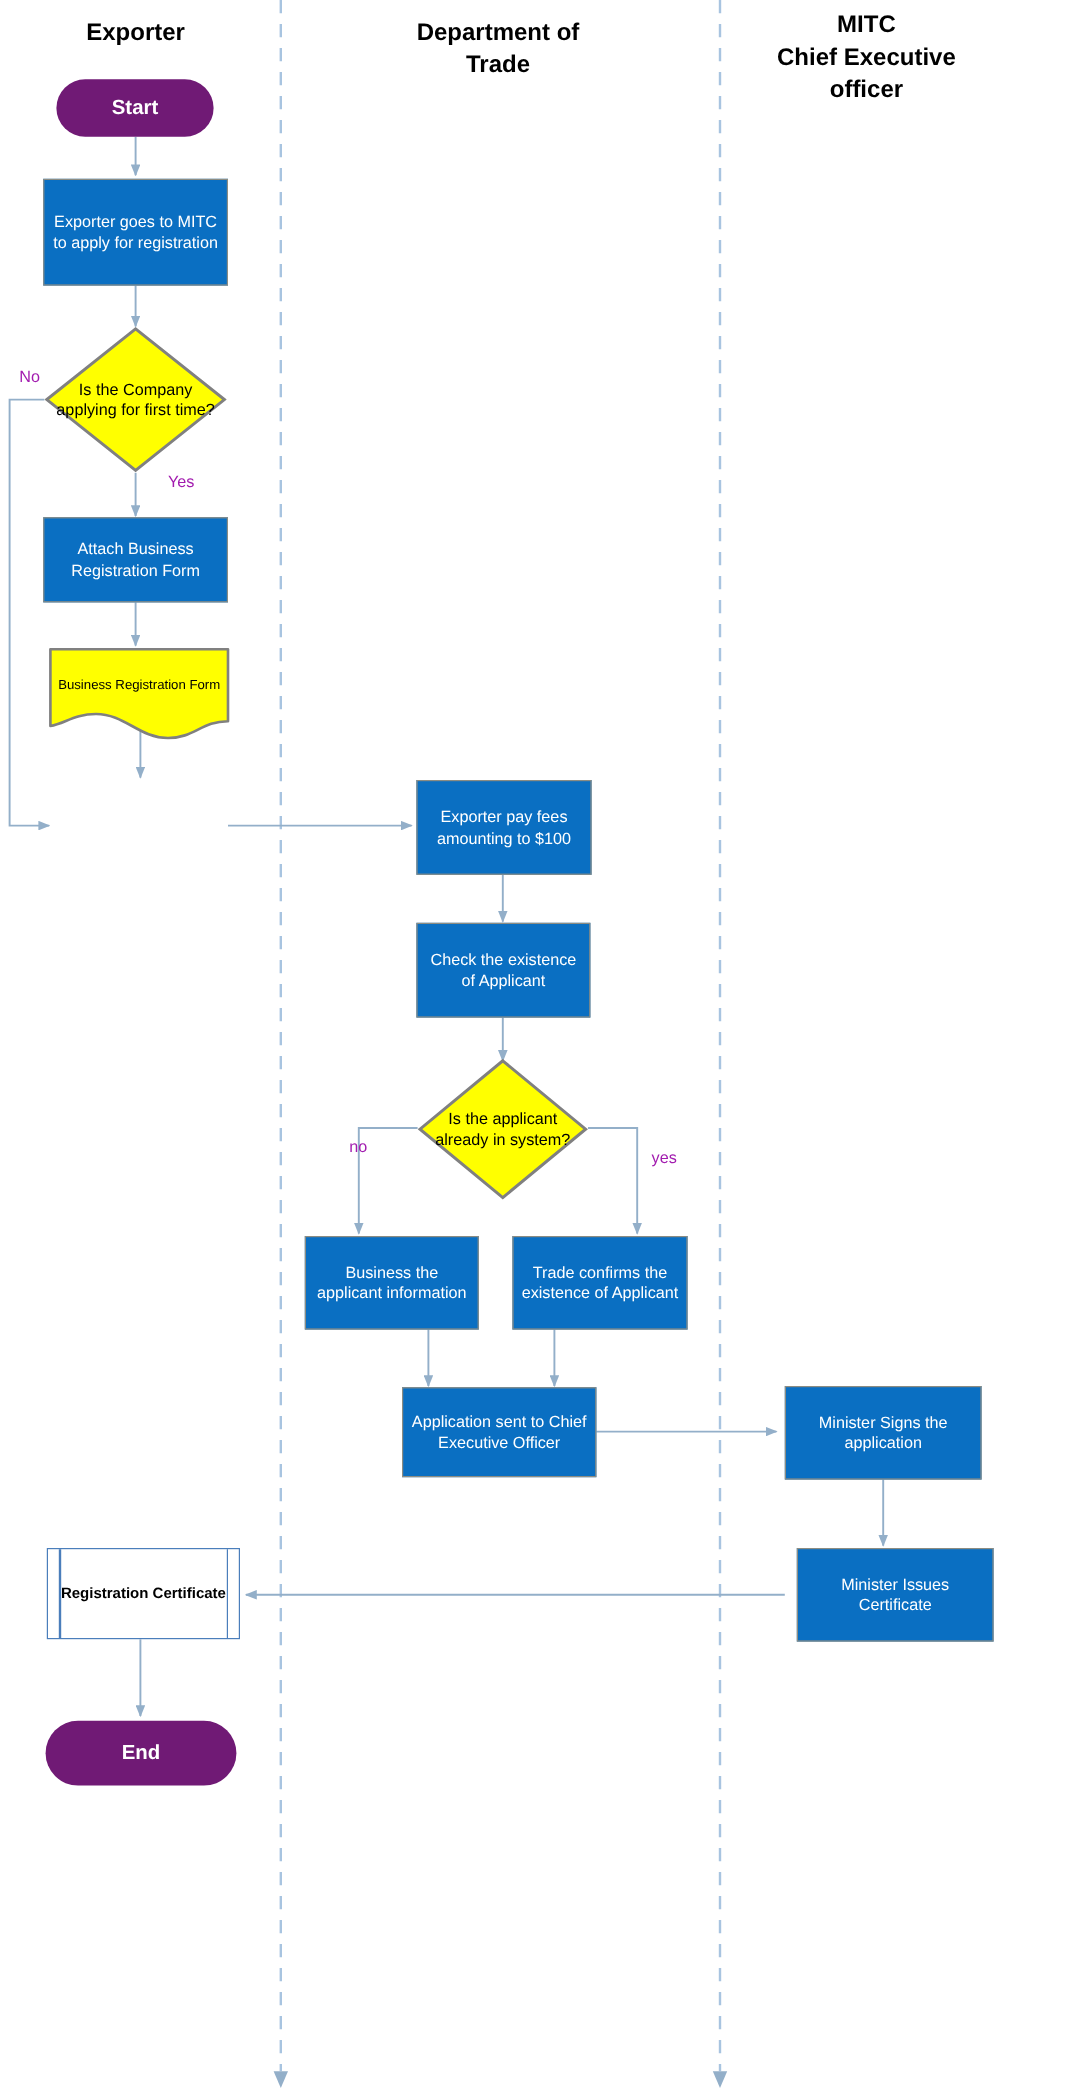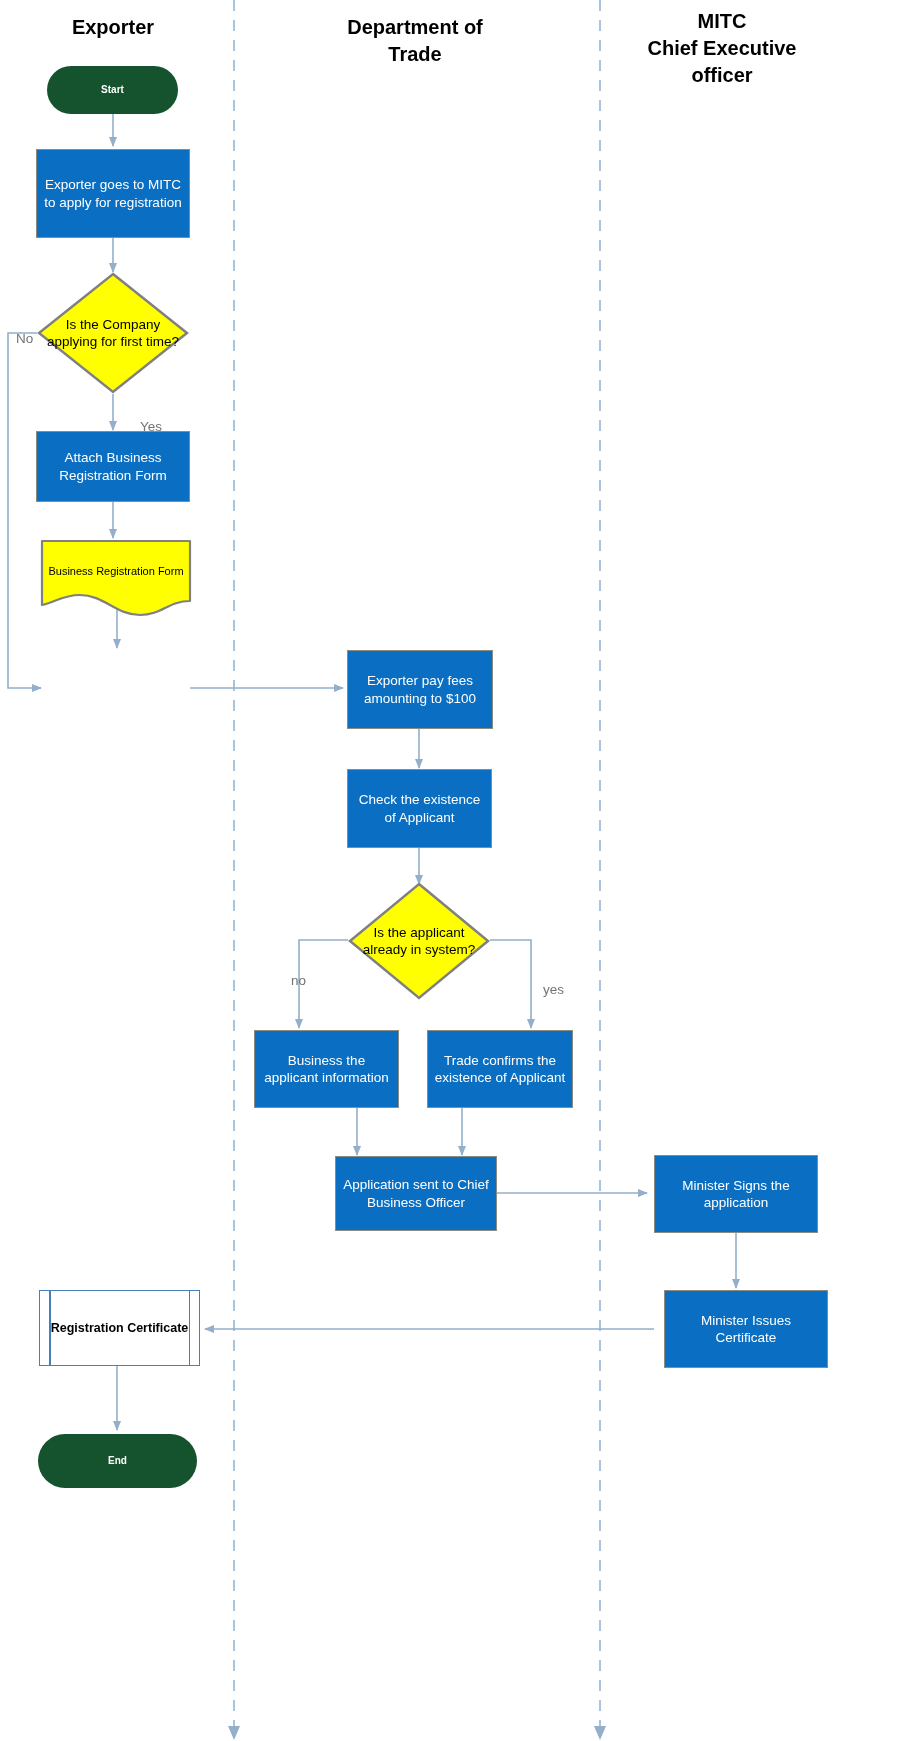--- a/index.html
+++ b/index.html
@@ -46,25 +46,25 @@
   }
   
   .proc{
     background:#0a6fc2;
     border:1.5px solid #8c8c82;
     color:#ffffff;
     font-size:13.5px;
   }
   
   .term{
-    background:#14532d;
+    background:#701a75;
     border:none;
     border-radius:28px;
     color:#ffffff;
-    font-size:10px;
+    font-size:17px;
     font-weight:bold;
   }
   
   .decision{
     background:transparent;
     border:none;
   }
   .decision svg{position:absolute;left:0;top:0;}
   .decision .lbl{
     position:relative;
@@ -92,24 +92,23 @@
     position:absolute;
     top:0;bottom:0;
     width:1.5px;
     background:#4a7ebb;
   }
   .predef .bar.l{left:9px;}
   .predef .bar.r{right:9px;}
   
   .edge-label{
     position:absolute;
-    color:#737373;
+    color:#a21caf;
     font-size:13.5px;
     white-space:nowrap;
-    margin-top:25px;
   }
 </style>
 </head>
 <body>
 
 <div id="stage">
 
   <svg id="wires" viewBox="0 0 908 1741" xmlns="http://www.w3.org/2000/svg">
     <defs>
       <marker id="arw" markerWidth="10" markerHeight="8" refX="9" refY="4" orient="auto" markerUnits="userSpaceOnUse">
@@ -228,21 +227,21 @@
 
   <div class="node proc" style="left:254px; top:1030px; width:145px; height:78px;">
     <span class="lbl">Business the applicant information</span>
   </div>
 
   <div class="node proc" style="left:427px; top:1030px; width:146px; height:78px;">
     <span class="lbl">Trade confirms the existence of Applicant</span>
   </div>
 
   <div class="node proc" style="left:335px; top:1156px; width:162px; height:75px;">
-    <span class="lbl">Application sent to Chief Business Officer</span>
+    <span class="lbl">Application sent to Chief Executive Officer</span>
   </div>
 
   <div class="node proc" style="left:654px; top:1155px; width:164px; height:78px;">
     <span class="lbl">Minister Signs the application</span>
   </div>
 
   <div class="node proc" style="left:664px; top:1290px; width:164px; height:78px;">
     <span class="lbl">Minister Issues Certificate</span>
   </div>
 

